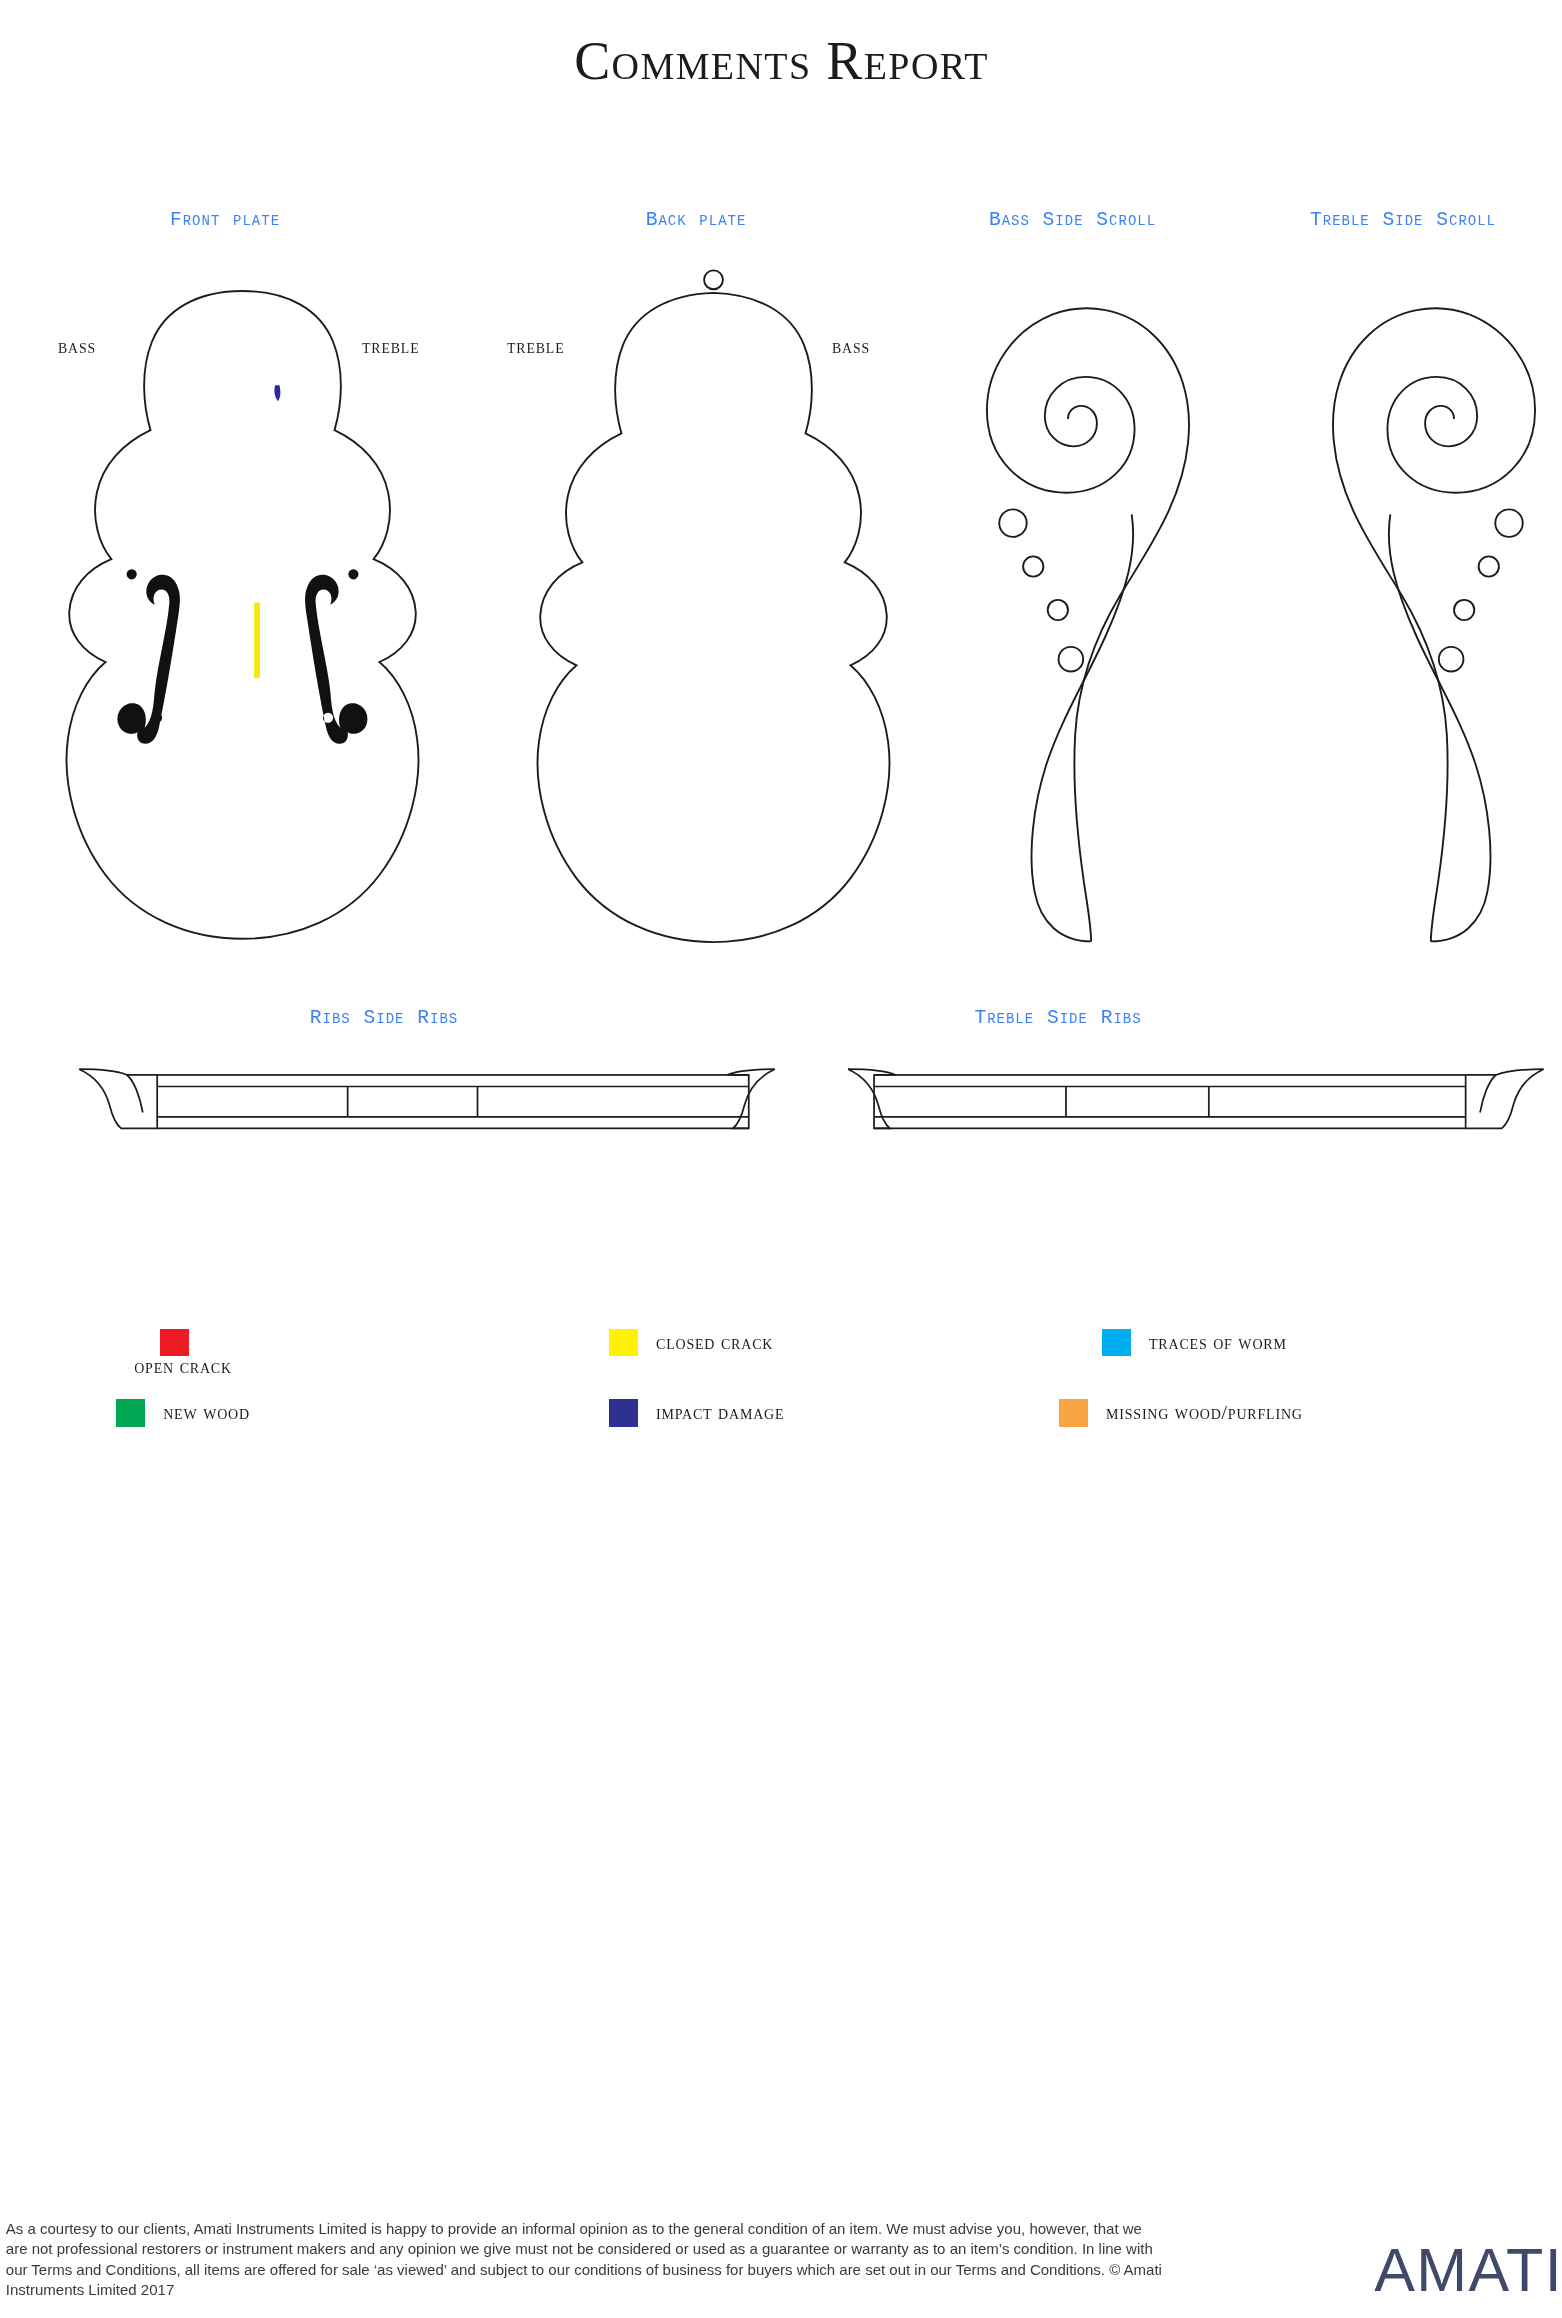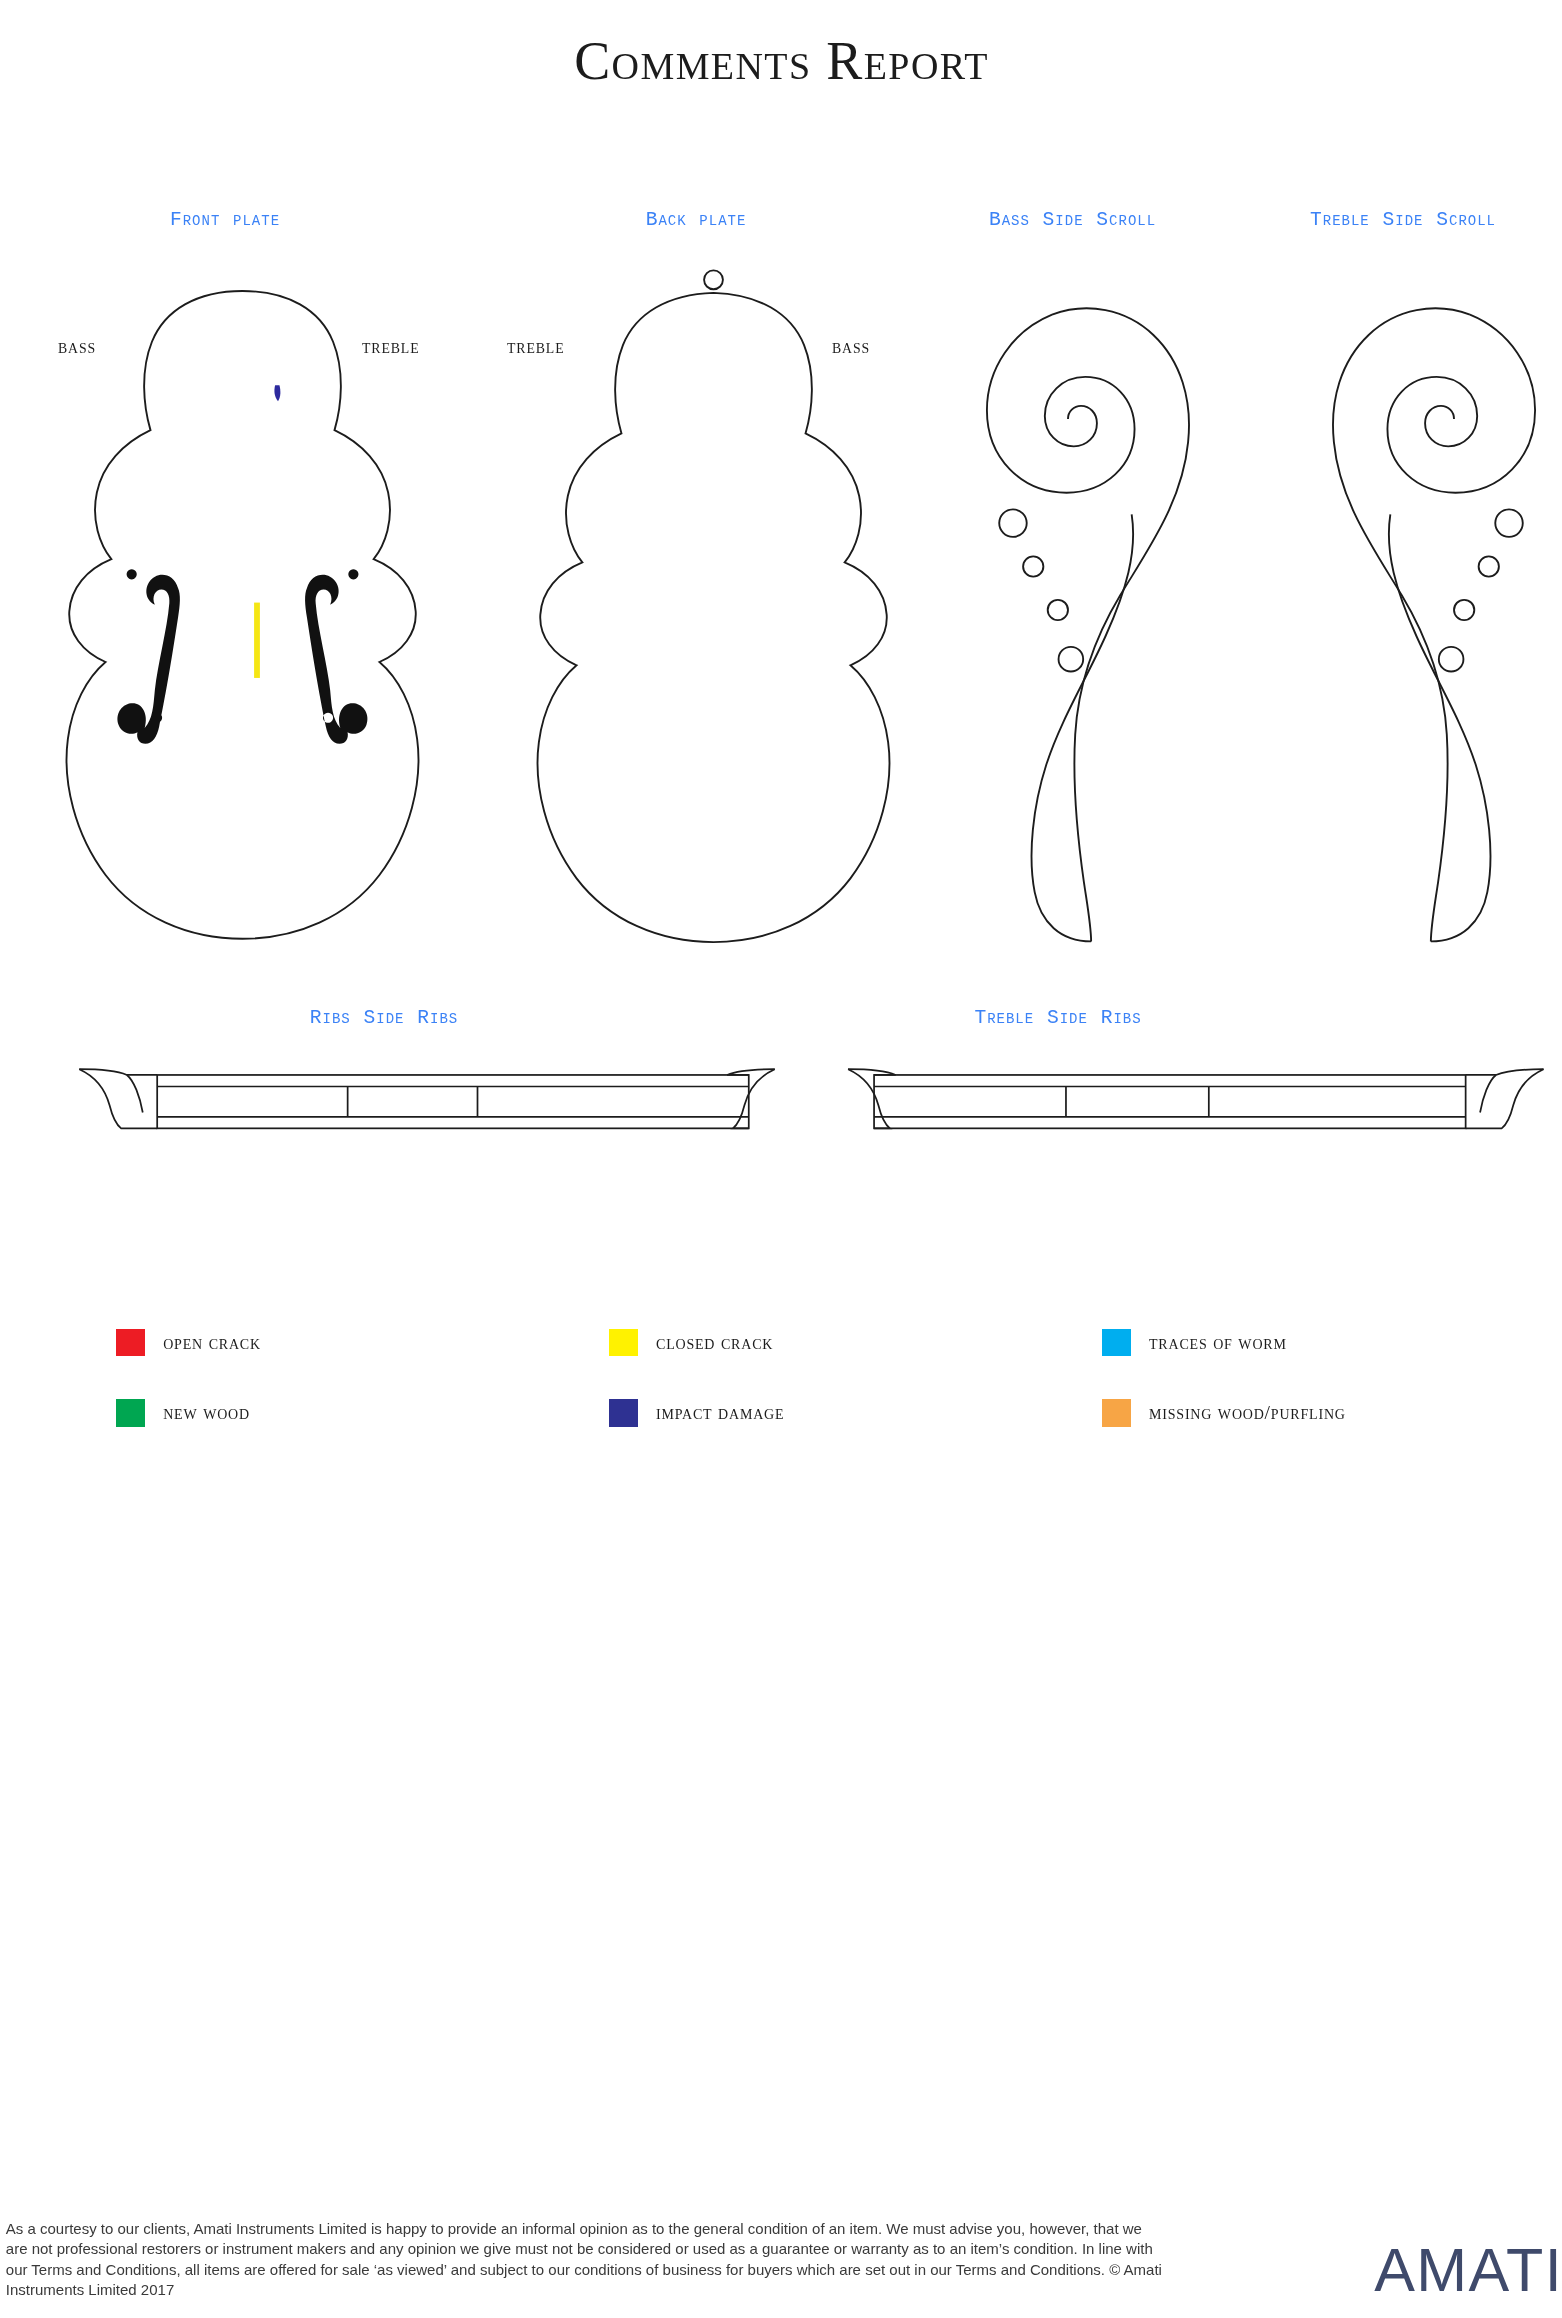--- a/index.html
+++ b/index.html
@@ -357,21 +357,21 @@
         <line x1="538" y1="70" x2="538" y2="112"></line>
         <path d="M1002 46 C 974 46, 950 48, 936 54 L 894 54"></path>
         <path d="M1002 46 C 980 56, 966 74, 960 96 C 956 112, 952 122, 944 128 L 894 128"></path>
         <path d="M936 54 C 926 62, 918 84, 914 106"></path>
       </g>
     </svg>
   </div>
 
   <div id="legend">
 
-    <div class="legend-item" style="left:7.2px; top:5.8px;">
+    <div class="legend-item" style="left:7.2px; top:5.8px;flex-direction:column;">
       <span class="swatch" style="background:#ed1c24;"></span>
       <span class="legend-label">open crack</span>
     </div>
 
     <div class="legend-item" style="left:500px; top:5.8px;">
       <span class="swatch" style="background:#fff200;"></span>
       <span class="legend-label">closed crack</span>
     </div>
 
     <div class="legend-item" style="left:993px; top:5.8px;">
@@ -382,21 +382,21 @@
     <div class="legend-item" style="left:7.2px; top:76px;">
       <span class="swatch" style="background:#00a651;"></span>
       <span class="legend-label">new wood</span>
     </div>
 
     <div class="legend-item" style="left:500px; top:76px;">
       <span class="swatch" style="background:#2e3192;"></span>
       <span class="legend-label">impact damage</span>
     </div>
 
-    <div class="legend-item" style="left:993px; top:76px;">
+    <div class="legend-item" style="left:950px; top:76px;">
       <span class="swatch" style="background:#f7a545;"></span>
       <span class="legend-label">missing wood/purfling</span>
     </div>
   </div>
 
 
   <div id="footer-text">As a courtesy to our clients, Amati Instruments Limited is happy to provide an informal opinion as to the general condition of an item. We must advise you, however, that we are not professional restorers or instrument makers and any opinion we give must not be considered or used as a guarantee or warranty as to an item’s condition. In line with our Terms and Conditions, all items are offered for sale ‘as viewed’ and subject to our conditions of business for buyers which are set out in our Terms and Conditions. © Amati Instruments Limited 2017</div>
   <div id="brand-logo">AMATI</div>
 
 </div>

